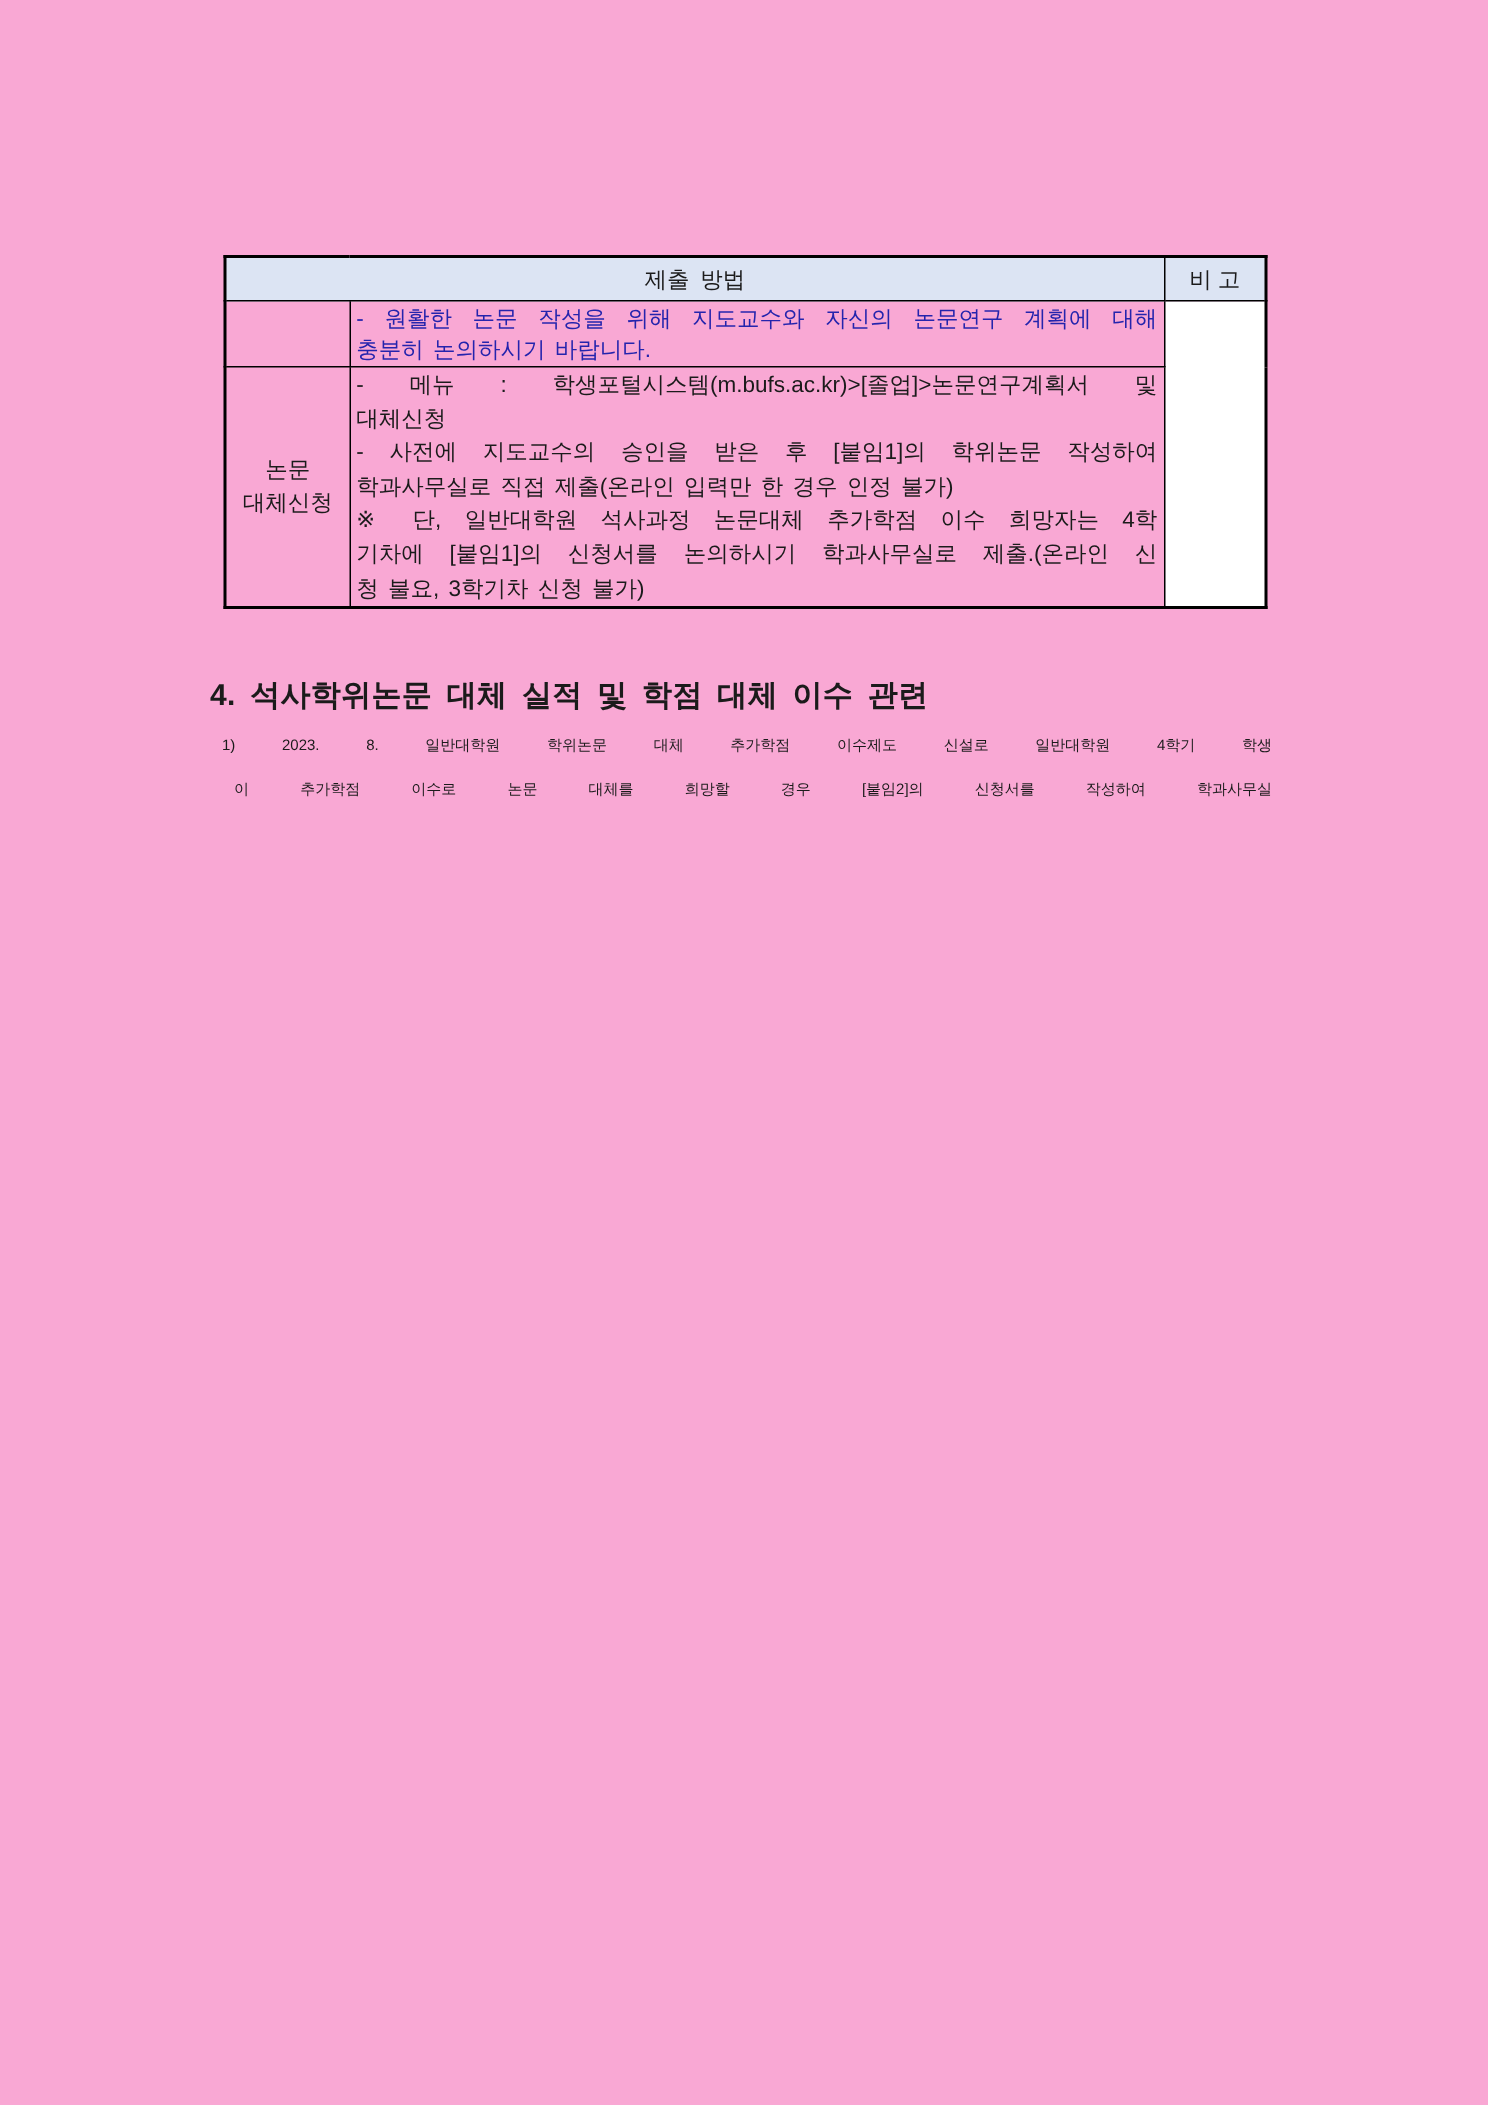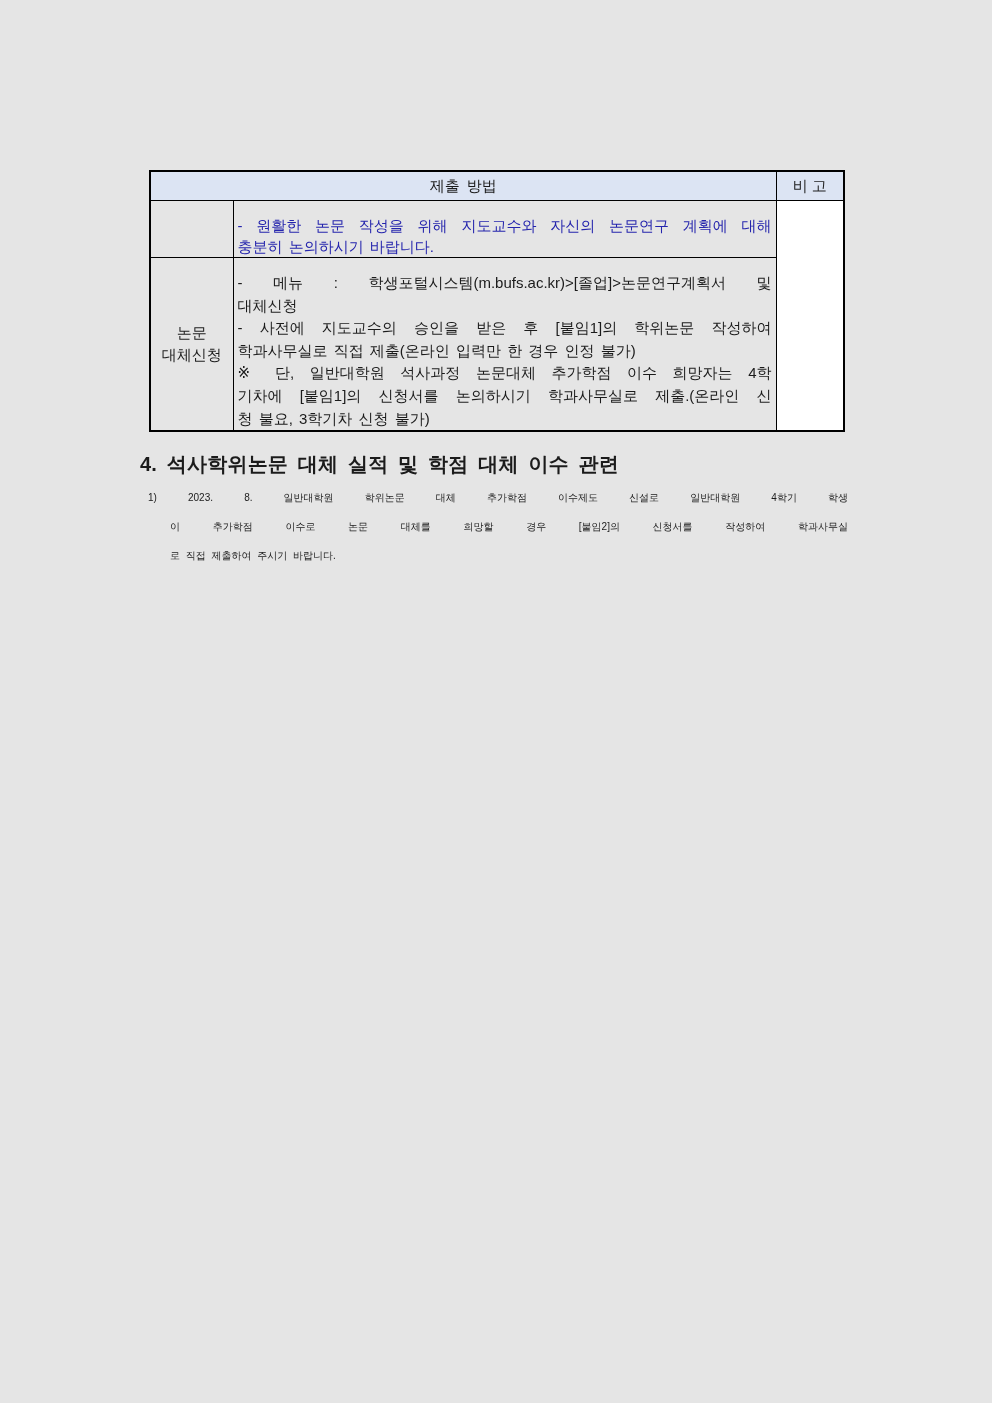--- a/index.html
+++ b/index.html
@@ -6,21 +6,21 @@
     margin: 0;
     padding: 0;
     background: #ffffff;
     font-family: "Liberation Sans", "DejaVu Sans", sans-serif;
     color: #1b1b1b;
   }
   .page {
     position: relative;
     width: 992px;
     height: 1403px;
-    background: #e5e5e5;
+    background: #f9a8d4;
     overflow: hidden;
   }
 
   
   .doc-table {
     position: absolute;
     left: 149px;
     top: 170px;
     border-collapse: collapse;
     table-layout: fixed;
@@ -38,21 +38,21 @@
     background: #dce4f3;
     height: 28px;
     text-align: center;
     vertical-align: middle;
     color: #1b1b1b;
     word-spacing: 3px;
   }
   .doc-table th.hdr-note { letter-spacing: 4px; text-indent: 4px; }
   .row-continued td.content { height: 41px; }
   .row-thesis td.content { height: 157px; }
-  td.content { padding: 14px 4px 0 4px; }
+  td.content { padding: 1px 4px 0 4px; }
   td.label-cell {
     vertical-align: middle;
     text-align: center;
     line-height: 22px;
     word-spacing: 2px;
   }
   td.note-cell { background: #ffffff; }
 
   .tline {
     line-height: 22.6px;
@@ -87,21 +87,21 @@
     font-size: 10px;
   }
   .pline {
     line-height: 29px;
     word-spacing: 3px;
   }
   .pline.j {
     text-align: justify;
     text-align-last: justify;
   }
-  .pline.indent { margin-left: 22px; }
+  .pline.indent { margin-left: 8px; }
 </style>
 </head>
 <body>
 
 <div class="page">
 
   <table class="doc-table">
     <colgroup>
       <col style="width:83px">
       <col style="width:543px">
@@ -136,17 +136,16 @@
       </td>
     </tr>
   </tbody>
     </table>
 
   <div class="section4">
     <div class="heading">4. 석사학위논문 대체 실적 및 학점 대체 이수 관련</div>
     <div class="para">
       <div class="pline j">1) 2023. 8. 일반대학원 학위논문 대체 추가학점 이수제도 신설로 일반대학원 4학기 학생</div>
       <div class="pline j indent">이 추가학점 이수로 논문 대체를 희망할 경우 [붙임2]의 신청서를 작성하여 학과사무실</div>
-      <div class="pline indent">로 직접 제출하여 주시기 바랍니다.</div>
     </div>
   </div>
 
 </div>
 
 </body></html>

